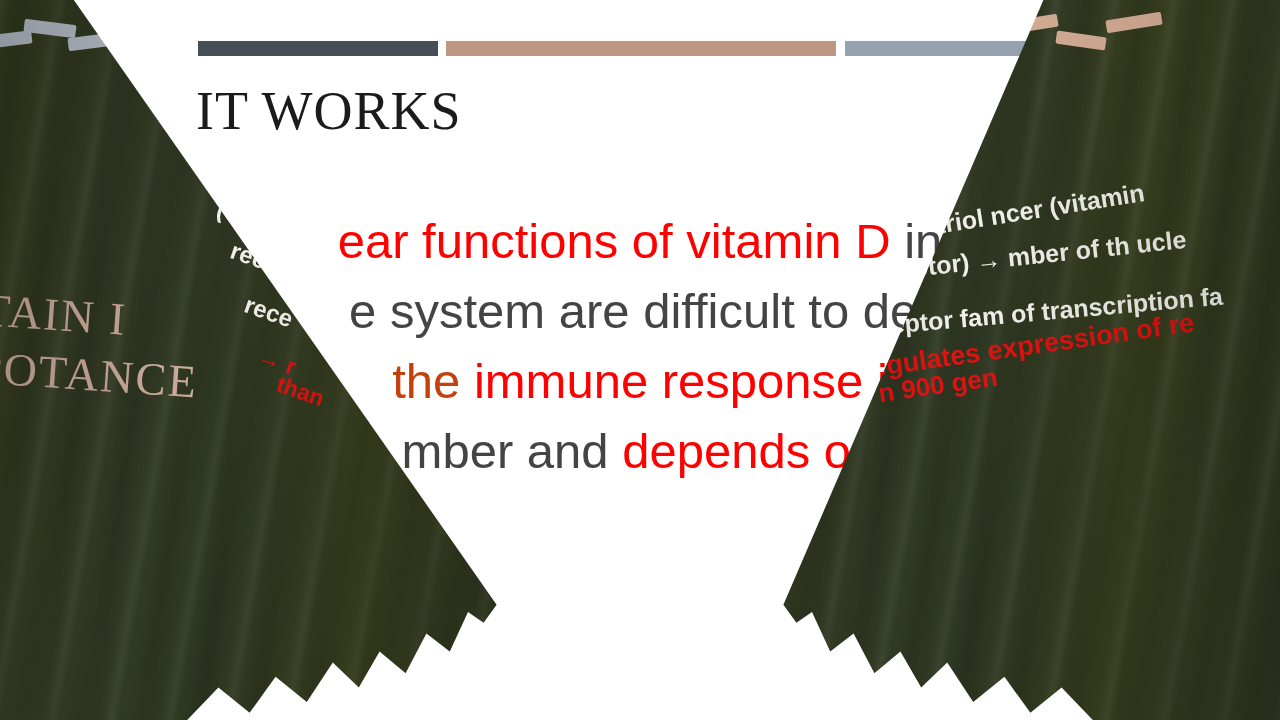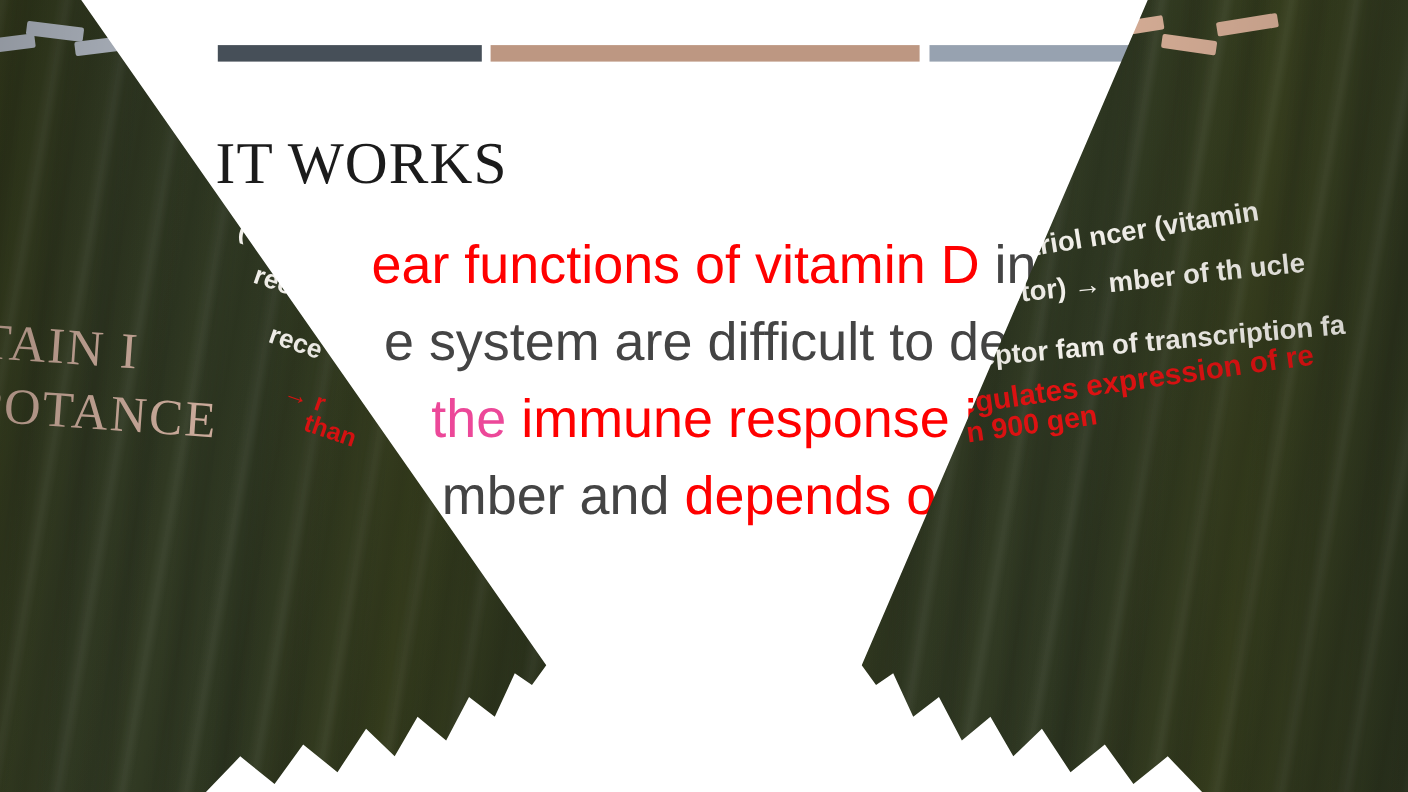--- a/index.html
+++ b/index.html
@@ -42,21 +42,20 @@
 
   #slide-title {
     position: absolute;
     left: 196px;
     top: 80px;
     font-family: "Liberation Serif", serif;
     font-size: 54px;
     letter-spacing: 1px;
     color: #1b1b1b;
     white-space: nowrap;
-    margin-top: 37px;
   }
 
   #slide-body {
     position: absolute;
     left: 0;
     top: 206px;
     width: 1280px;
     text-align: center;
     font-size: 49px;
     line-height: 70px;
@@ -184,21 +183,21 @@
       <div class="bar b1" style="background: rgb(70, 79, 88);"></div>
       <div class="bar b2" style="background: rgb(189, 151, 130);"></div>
       <div class="bar b3" style="background: rgb(151, 162, 176);"></div>
     </div>
 
     <div id="slide-title">IT WORKS</div>
 
     <div id="slide-body">
       <span class="ln"><span style="color: rgb(255, 0, 0);">ear functions of vitamin D </span><span style="color: rgb(68, 68, 68);">in</span></span>
       <span class="ln"><span style="color: rgb(68, 68, 68);">e system are difficult to def</span></span>
-      <span class="ln"><span style="color: #ec4899;">the </span><span style="color: rgb(255, 0, 0);">immune response i</span></span>
+      <span class="ln"><span style="color: #c2410c;">the </span><span style="color: rgb(255, 0, 0);">immune response i</span></span>
       <span class="ln"><span style="color: rgb(68, 68, 68);">mber and </span><span style="color: rgb(255, 0, 0);">depends on</span></span>
     </div>
   </div>
 
   <div class="curtain" id="curtain-left">
     <div class="curtain-fabric" style="background-color: rgb(51, 60, 34);"></div>
     <div class="folds"></div>
 
     <div class="prev-layer">
 

